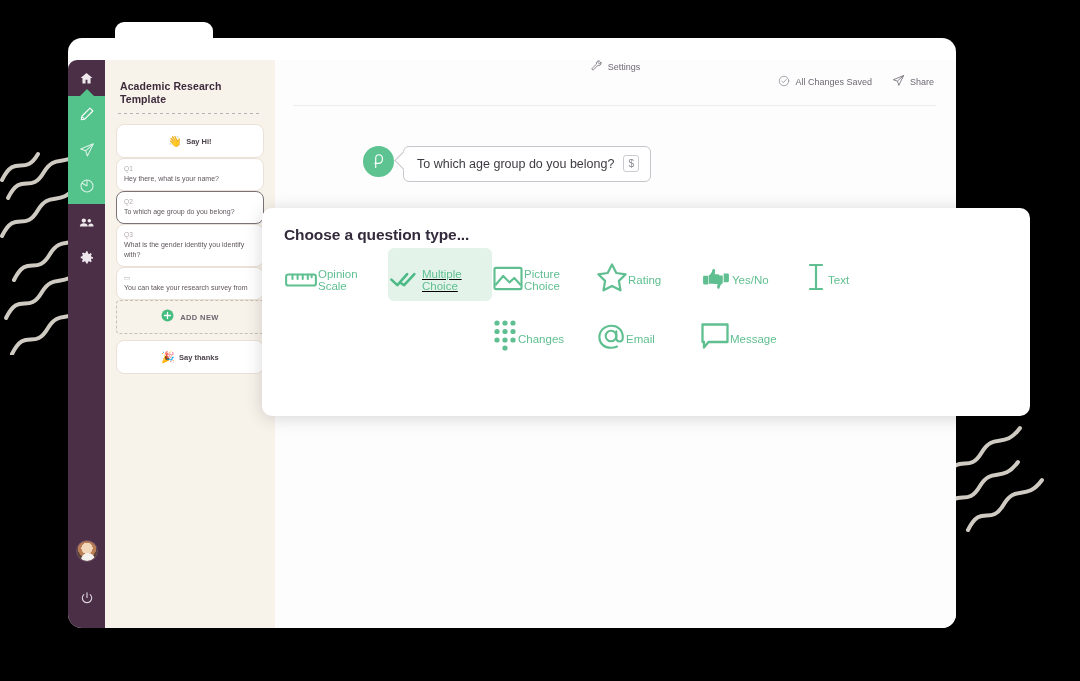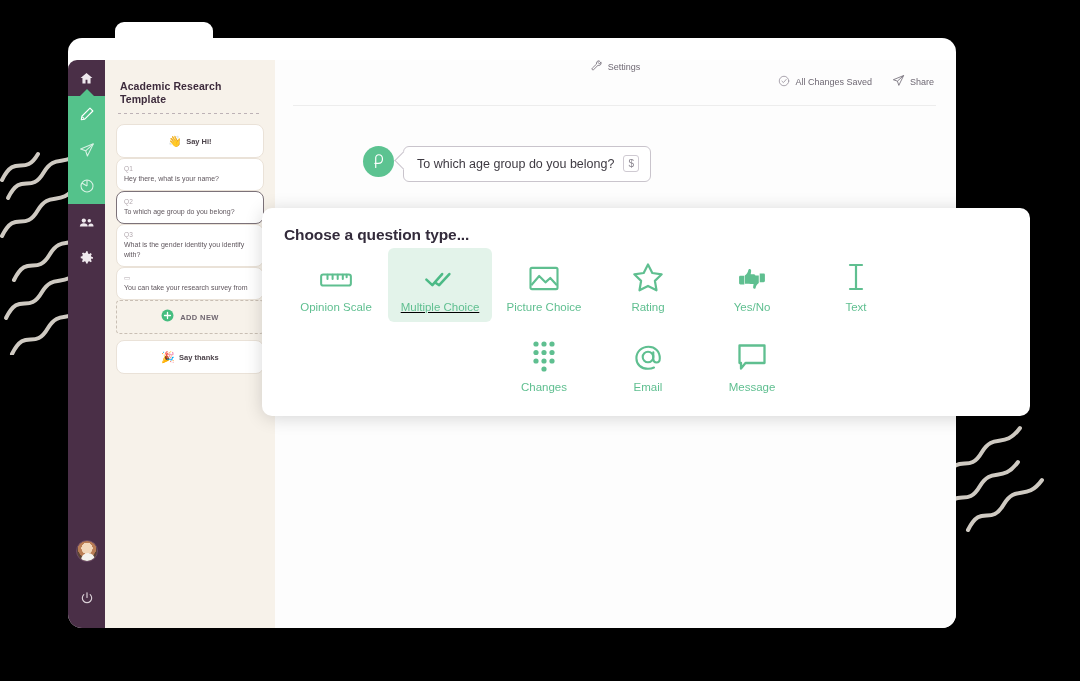--- a/index.html
+++ b/index.html
@@ -151,21 +151,21 @@
     background: #ffffff; border-radius: 10px;
     box-shadow: 0 2px 18px rgba(0,0,0,.16);
     padding: 18px 22px 0 22px;
   }
   .qtype-title {
     font-size: 15.5px; font-weight: bold; color: #332b3b; letter-spacing: -.1px;
     margin-bottom: 4px;
   }
   .qtype-grid { display: flex; }
   .qt {
-    width: 104px; display: flex; flex-direction: column; align-items: center;
+    width: 104px; display: flex; flex-direction: row; align-items: center;
     padding: 10px 0 9px 0; border-radius: 6px;
   }
   .qt.selected { background: #e3f3ea; text-decoration: underline; }
   .qt-ico { height: 34px; display: flex; align-items: flex-end; justify-content: center; }
   .qt-label { font-size: 11.5px; color: #5fbf90; margin-top: 9px; }
   .row2 { display: flex; margin-top: 6px; padding-left: 208px; }
 </style>
 </head>
 <body>
 

